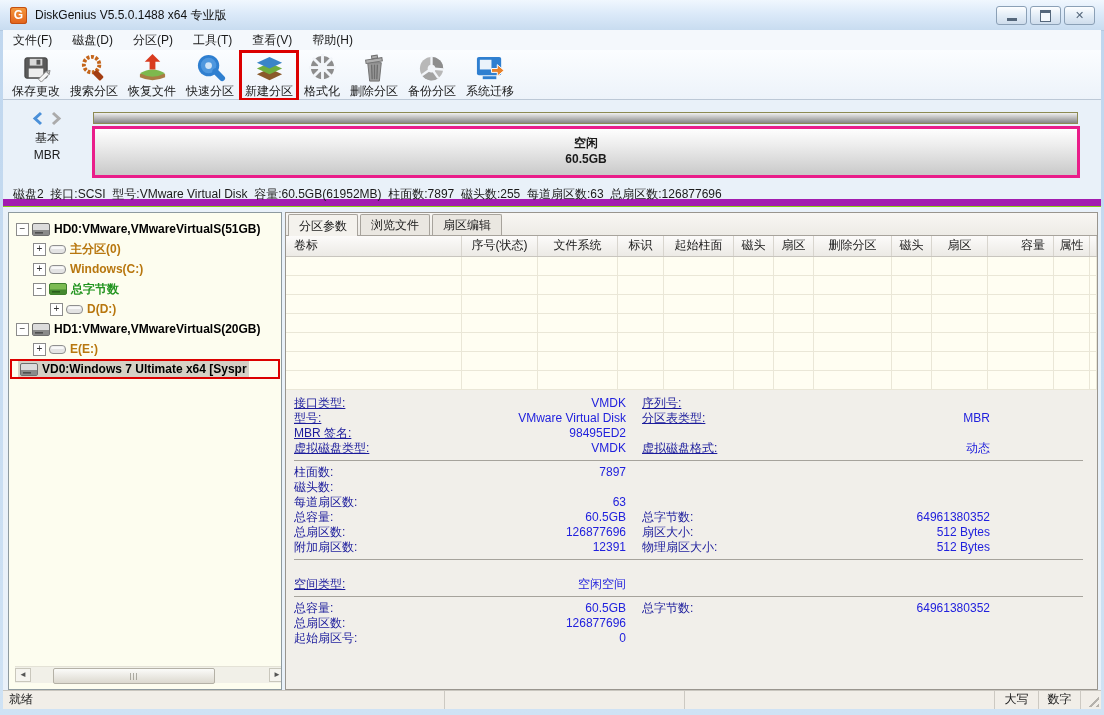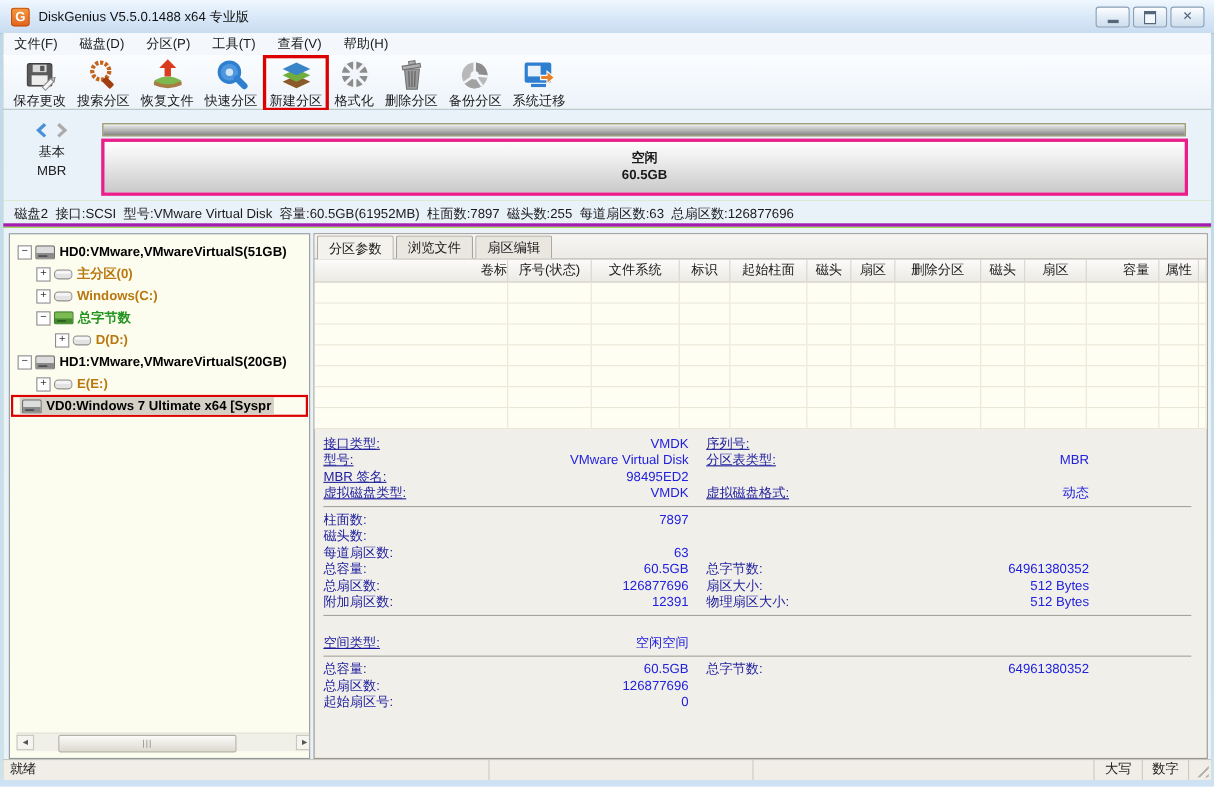--- a/index.html
+++ b/index.html
@@ -45,21 +45,21 @@
   #ptable-label{left:14px;top:48px;width:60px;text-align:center;}
   #bar-collapsed{left:90px;top:12px;width:985px;height:12px;
     background:linear-gradient(#F0F0F0,#858585);border:1px solid #8C8A52;box-sizing:border-box;}
   #bar-free{left:89px;top:26px;width:988px;height:52px;box-sizing:border-box;
     border:3px solid var(--pink);
     background:linear-gradient(#FEFEFE,#EDEDED 35%,#C9C9C9);
     text-align:center;font-weight:bold;padding-top:6px;}
   #bar-free div{line-height:16px;}
   
   #inforow{left:0;top:152px;width:1098px;height:24px;line-height:24px;padding-left:10px;
-    box-sizing:border-box;border-bottom:3px solid #a21caf;white-space:pre;background:#E9F1F9;}
+    box-sizing:border-box;border-bottom:7px solid #a21caf;white-space:pre;background:#E9F1F9;}
   
   #main{left:0;top:177px;width:1098px;height:483px;background:#E9F1F9;}
   
   #tree{left:5px;top:5px;width:274px;height:478px;background:#FDFDEF;border:1px solid #8E9A9F;
     box-sizing:border-box;padding-top:6px;overflow:hidden;}
   .tree-row{height:20px;display:flex;align-items:center;font-weight:bold;box-sizing:border-box;margin:0 1px;}
   .expand-box{width:11px;height:11px;border:1px solid #8C8C8C;background:#fff;font-size:10px;
     line-height:9px;text-align:center;color:#333;margin-right:3px;flex:none;font-weight:normal;}
   .tree-icon{margin-right:4px;flex:none;display:flex;}
   .t-black{color:#000;} .t-orange{color:var(--tree-orange);} .t-green{color:var(--tree-green);}
@@ -75,21 +75,21 @@
   
   #rightpane{left:282px;top:5px;width:813px;height:478px;border:1px solid #99958E;box-sizing:border-box;background:#F1EFEA;}
   #tabstrip{height:22px;background:linear-gradient(#F8F6F3,#EDEBE6);border-bottom:1px solid #A7A39C;
     display:flex;align-items:flex-end;padding-left:1px;}
   .tab{padding:3px 10px 3px 10px;border:1px solid #A7A39C;border-bottom:none;background:#EAE7E1;
     margin:0 1px;border-radius:2px 2px 0 0;line-height:14px;}
   .tab.active{background:#F4F2ED;position:relative;top:1px;padding-top:4px;}
   #theader{height:20px;display:flex;background:linear-gradient(#FCFBFA,#ECEAE5);border-bottom:1px solid #C8C5BE;}
   .hcell{border-right:1px solid #D8D5CE;box-sizing:border-box;line-height:19px;text-align:center;
     white-space:nowrap;overflow:hidden;flex:none;}
-  .hcell.first{text-align:right;padding-left:8px;}
+  .hcell.first{text-align:left;padding-left:8px;}
   .hcell.right{text-align:right;padding-right:8px;}
   #tbody{height:133px;background:#FFFEF2;overflow:hidden;}
   .trow{height:19px;display:flex;border-bottom:1px solid #EAE7D7;box-sizing:border-box;}
   .tcell{border-right:1px solid #EAE7D7;box-sizing:border-box;flex:none;height:100%;}
   
   #details{padding-top:6px;}
   .d-row{height:15px;display:flex;line-height:15px;padding-left:8px;}
   .d-left{width:332px;display:flex;flex:none;}
   .d-gap{width:16px;flex:none;}
   .d-right{width:348px;display:flex;flex:none;}

